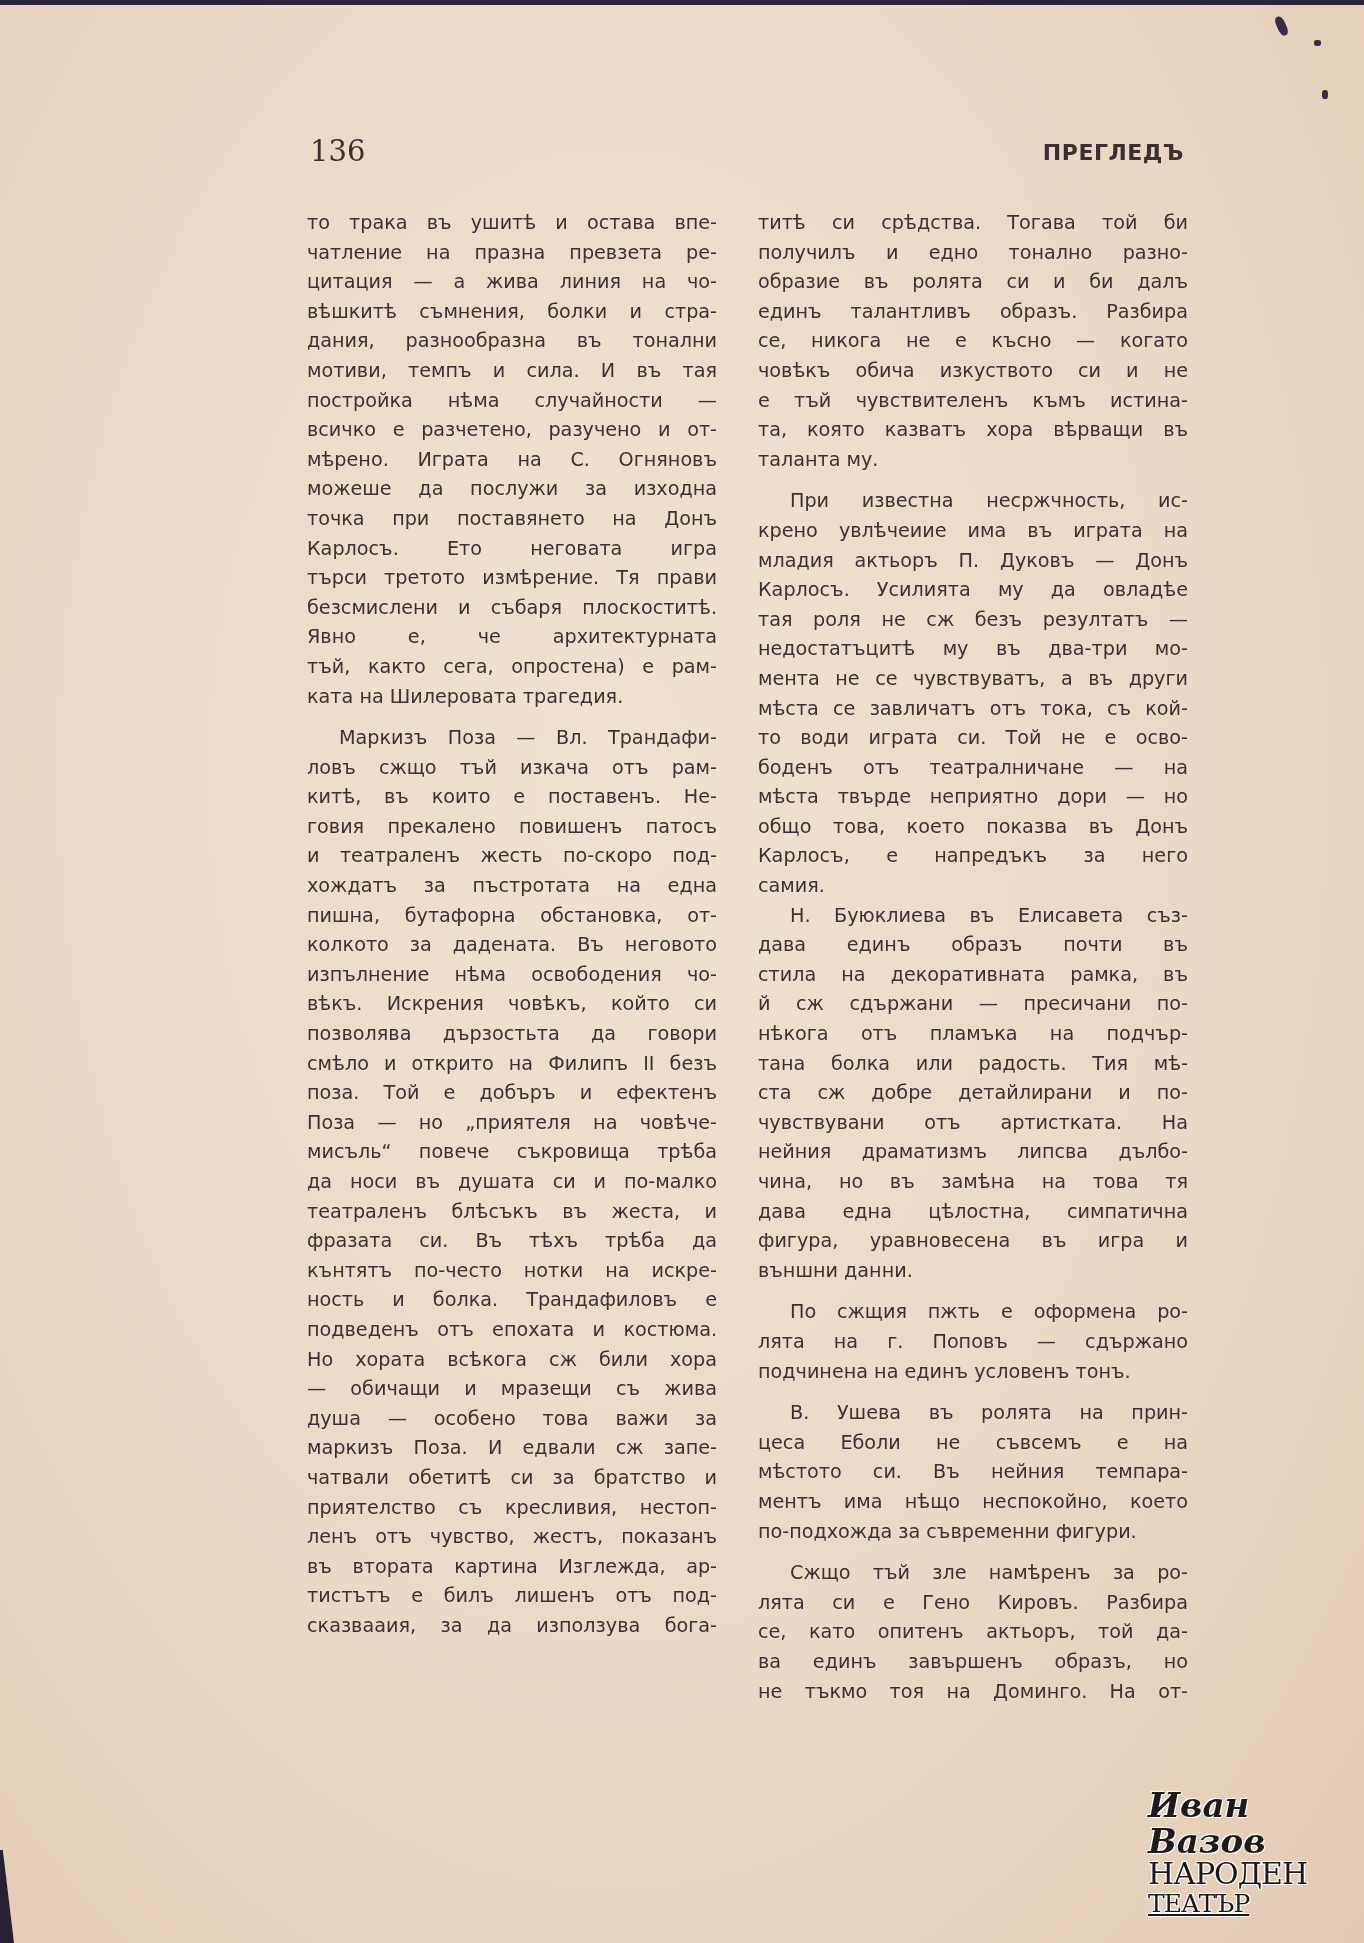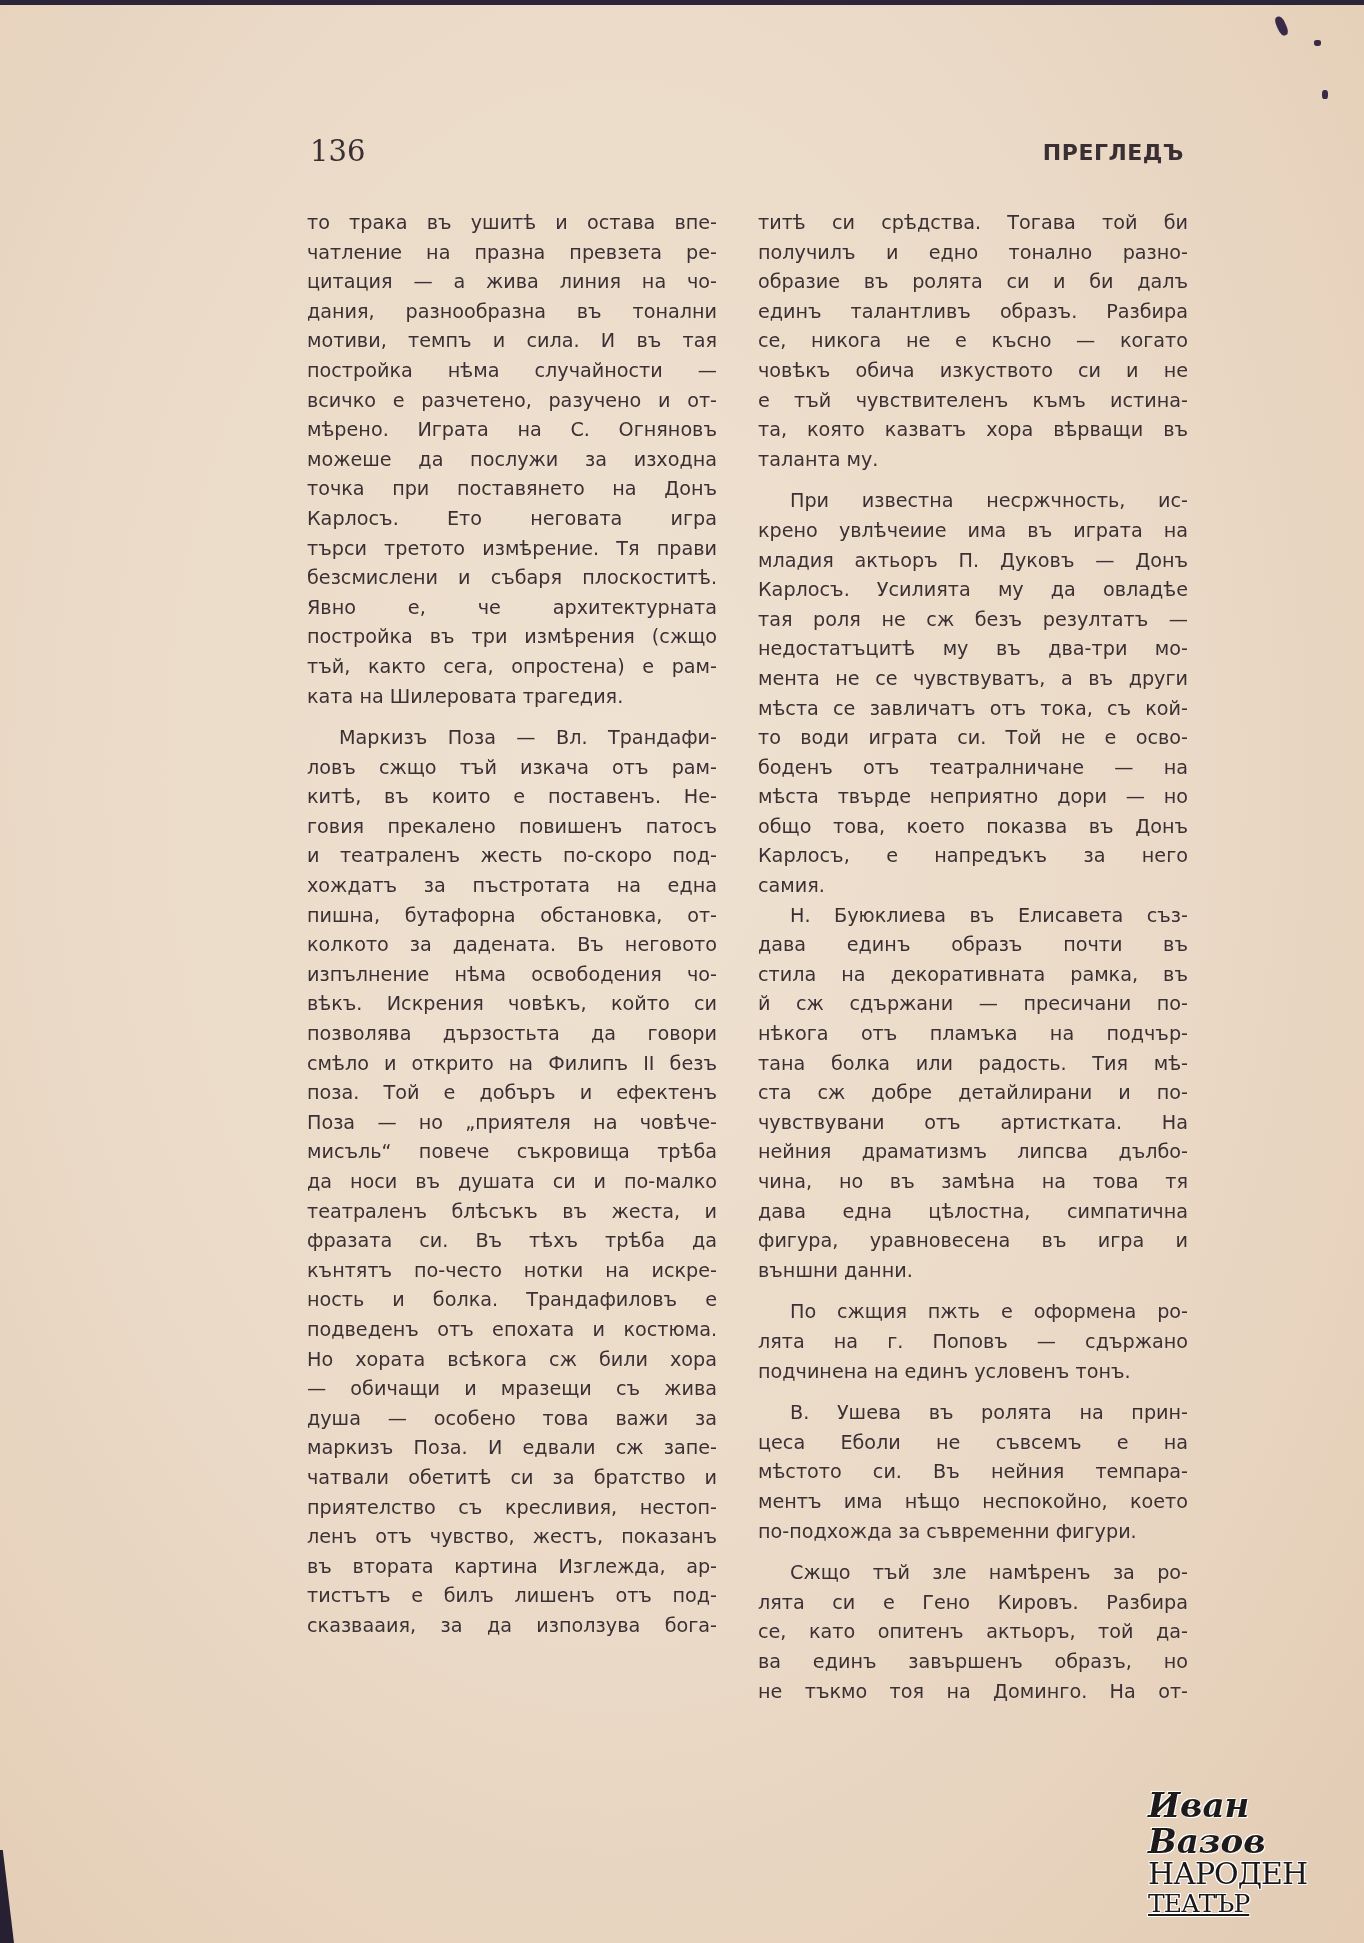--- a/index.html
+++ b/index.html
@@ -72,32 +72,32 @@
   <div class="blot" style="left:1314px;top:40px;width:7px;height:6px;"></div>
   <div class="blot" style="left:1322px;top:90px;width:6px;height:9px;"></div>
 
   <div class="page-number">136</div>
   <div class="running-title">ПРЕГЛЕДЪ</div>
 
   <div class="column col-left" id="col-left">
       <span class="line">то трака въ ушитѣ и остава впе-</span>
       <span class="line">чатление на празна превзета ре-</span>
       <span class="line">цитация — а жива линия на чо-</span>
+      <span class="line">вѣшкитѣ съмнения, болки и стра-</span>
       <span class="line">дания, разнообразна въ тонални</span>
       <span class="line">мотиви, темпъ и сила. И въ тая</span>
       <span class="line">постройка нѣма случайности —</span>
       <span class="line">всичко е разчетено, разучено и от-</span>
       <span class="line">мѣрено. Играта на С. Огняновъ</span>
       <span class="line">можеше да послужи за изходна</span>
       <span class="line">точка при поставянето на Донъ</span>
       <span class="line">Карлосъ. Ето неговата игра</span>
       <span class="line">търси третото измѣрение. Тя прави</span>
       <span class="line">безсмислени и събаря плоскоститѣ.</span>
       <span class="line">Явно е, че архитектурната</span>
-      <span class="line">постройка въ три измѣрения (сжщо</span>
       <span class="line">тъй, както сега, опростена) е рам-</span>
       <span class="line last">ката на Шилеровата трагедия.</span>
       <div class="para-gap"></div>
       <span class="line indent">Маркизъ Поза — Вл. Трандафи-</span>
       <span class="line">ловъ сжщо тъй изкача отъ рам-</span>
       <span class="line">китѣ, въ които е поставенъ. Не-</span>
       <span class="line">говия прекалено повишенъ патосъ</span>
       <span class="line">и театраленъ жесть по-скоро под-</span>
       <span class="line">хождатъ за пъстротата на една</span>
       <span class="line">пишна, бутафорна обстановка, от-</span>

